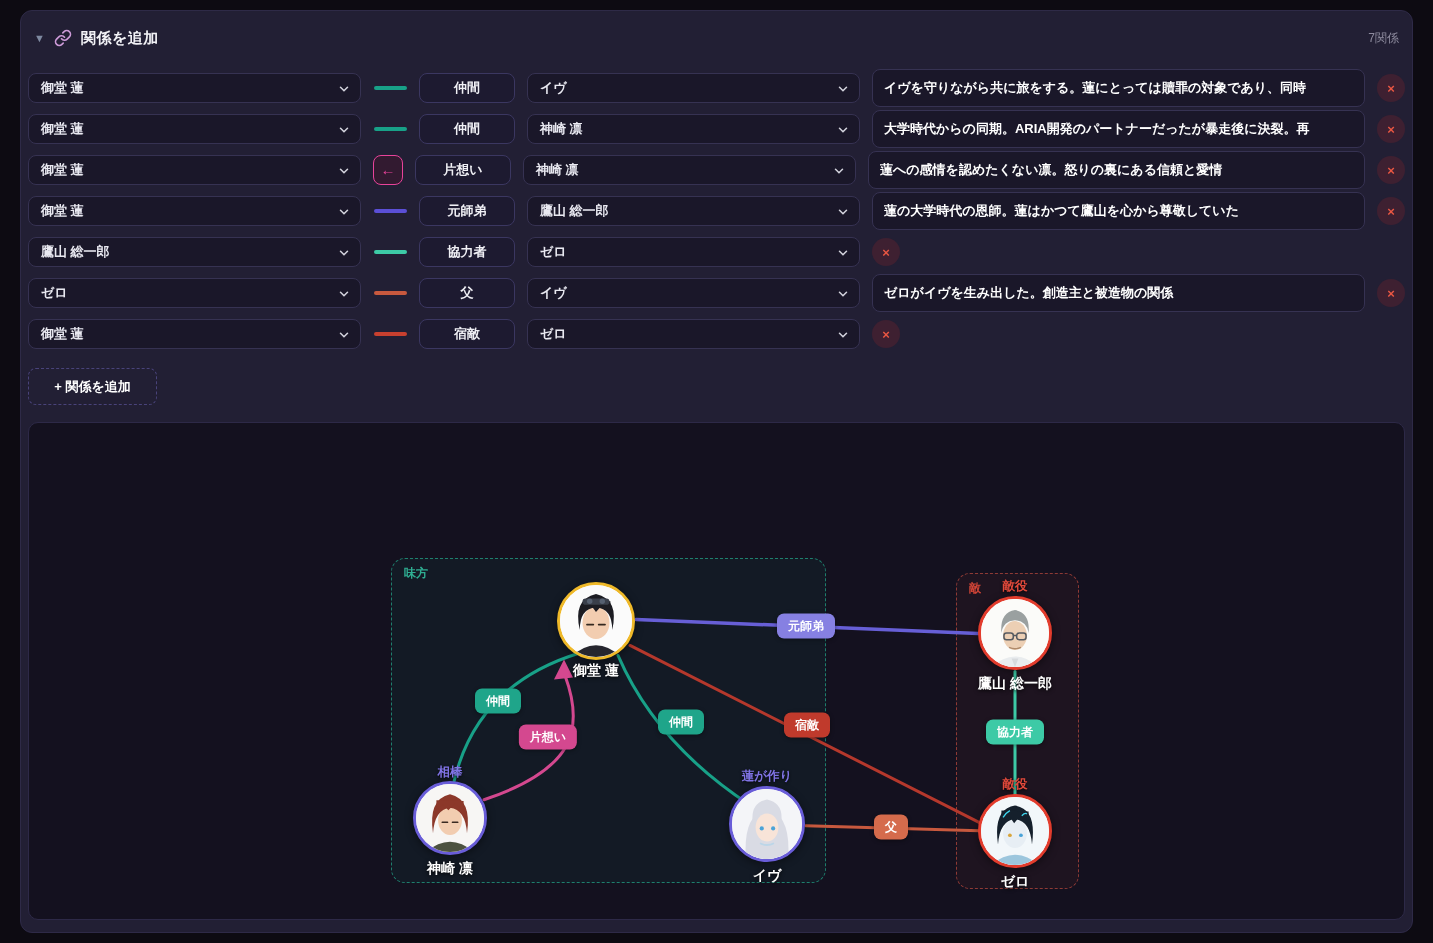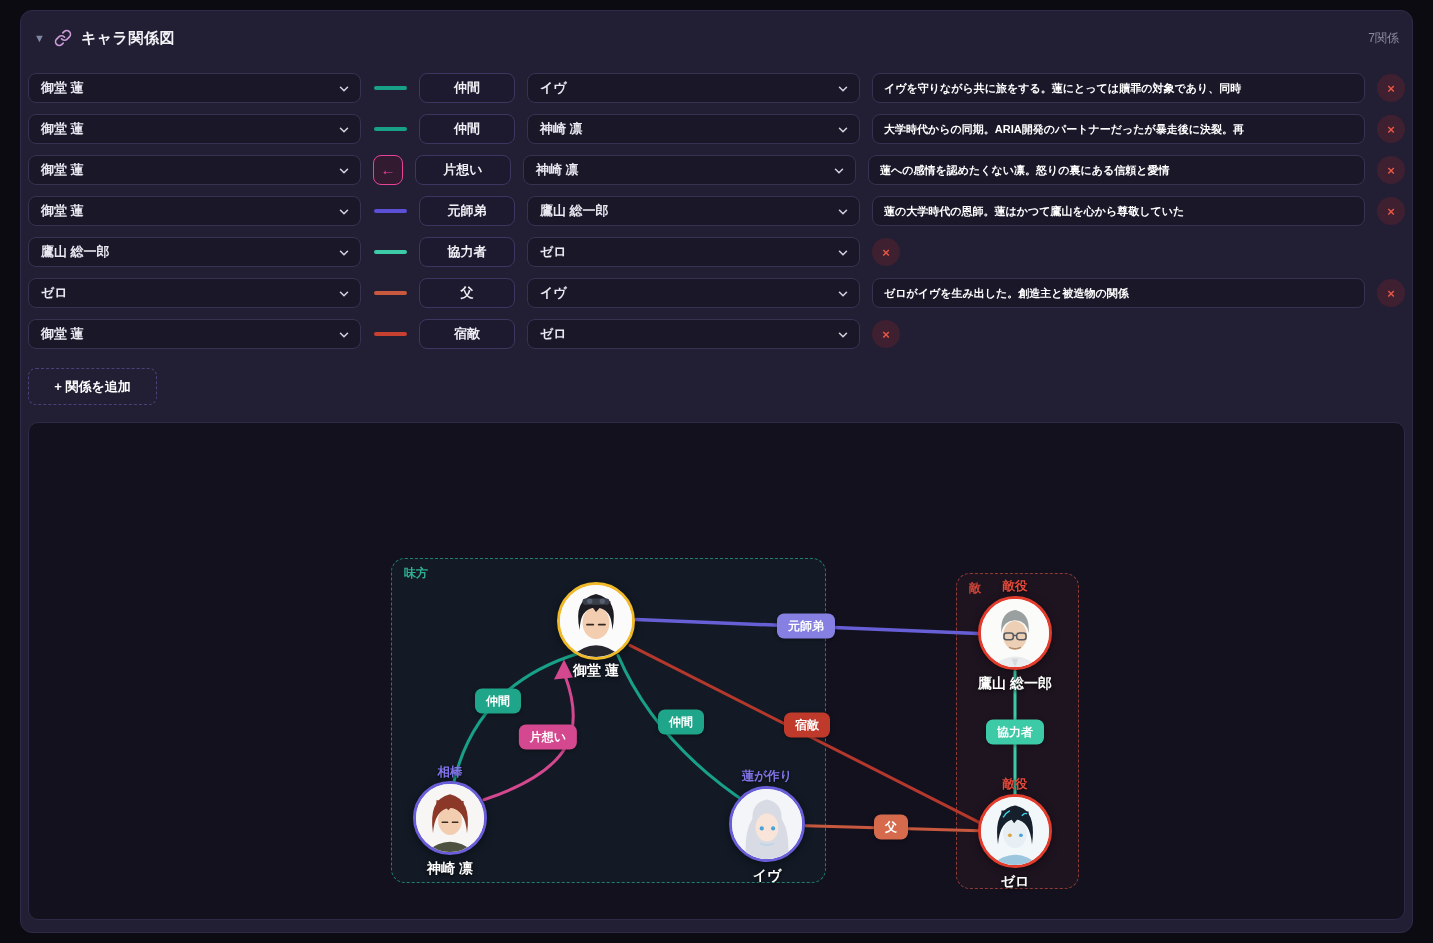--- a/index.html
+++ b/index.html
@@ -24,22 +24,22 @@
         font-weight:600; position:relative; cursor:pointer; }
   .dd .chev { position:absolute; right:9px; top:8px; width:14px; height:14px; }
   .ind { width:34px; display:flex; justify-content:center; align-items:center; flex:0 0 34px; }
   .ind .line { width:33px; height:4px; border-radius:2px; }
   .arrow-btn { width:30px; height:30px; border-radius:8px; background:#321a30;
                border:1.5px solid; font-size:15px; line-height:26px; text-align:center;
                cursor:pointer; flex:0 0 30px; }
   .type-btn { width:96px; height:30px; background:#1d1a30; border:1px solid #3b3761;
               border-radius:8px; color:#f0f0f5; font-size:13px; font-weight:600;
               text-align:center; line-height:28px; cursor:pointer; flex:0 0 96px; }
-  .desc { flex:1; height:30px; background:#1a1729; border:1px solid #363252; border-radius:8px;
-          color:#ffffff; font-size:11px; font-weight:600; padding:0 11px;
+  .desc { flex:1; height:38px; background:#1a1729; border:1px solid #363252; border-radius:8px;
+          color:#ffffff; font-size:13px; font-weight:600; padding:0 11px;
           font-family:"Liberation Sans", sans-serif; outline:none; }
   .del { width:28px; height:28px; border-radius:50%; background:#3e2031; border:none;
          color:#ea5743; font-size:13px; font-weight:bold; cursor:pointer; flex:0 0 28px; }
 
   .add-btn { position:absolute; top:357px; left:7px; width:129px; height:37px;
              background:transparent; border:1px dashed #49437a; border-radius:8px;
              color:#ffffff; font-size:13px; font-weight:600; cursor:pointer;
              font-family:"Liberation Sans", sans-serif; }
 
   
@@ -63,21 +63,21 @@
 <body>
 
 <div class="panel">
 
   <div class="hdr">
     <span class="tri">▼</span>
     <svg class="link-ic" viewBox="0 0 24 24" fill="none" stroke="#cd9ad8" stroke-width="2.2" stroke-linecap="round" stroke-linejoin="round">
       <path d="M10 13a5 5 0 0 0 7.54.54l3-3a5 5 0 0 0-7.07-7.07l-1.72 1.71"></path>
       <path d="M14 11a5 5 0 0 0-7.54-.54l-3 3a5 5 0 0 0 7.07 7.07l1.71-1.71"></path>
     </svg>
-    <span class="ttl">キャラ関係図</span>
+    <span class="ttl">関係を追加</span>
     <span class="cnt">7関係</span>
   </div>
 
   <div class="rows">
 
     <div class="row">
       <div class="dd">
         <span>御堂 蓮</span>
         <svg class="chev" viewBox="0 0 24 24" fill="none" stroke="#d4d4de" stroke-width="2.6" stroke-linecap="round">
             <path d="M6 9l6 6 6-6"></path>

